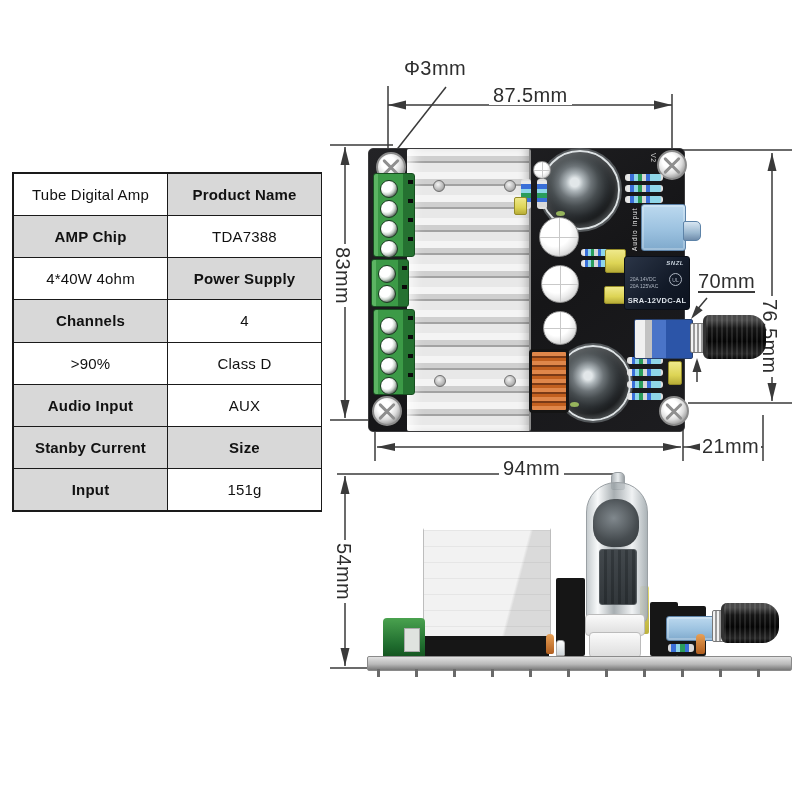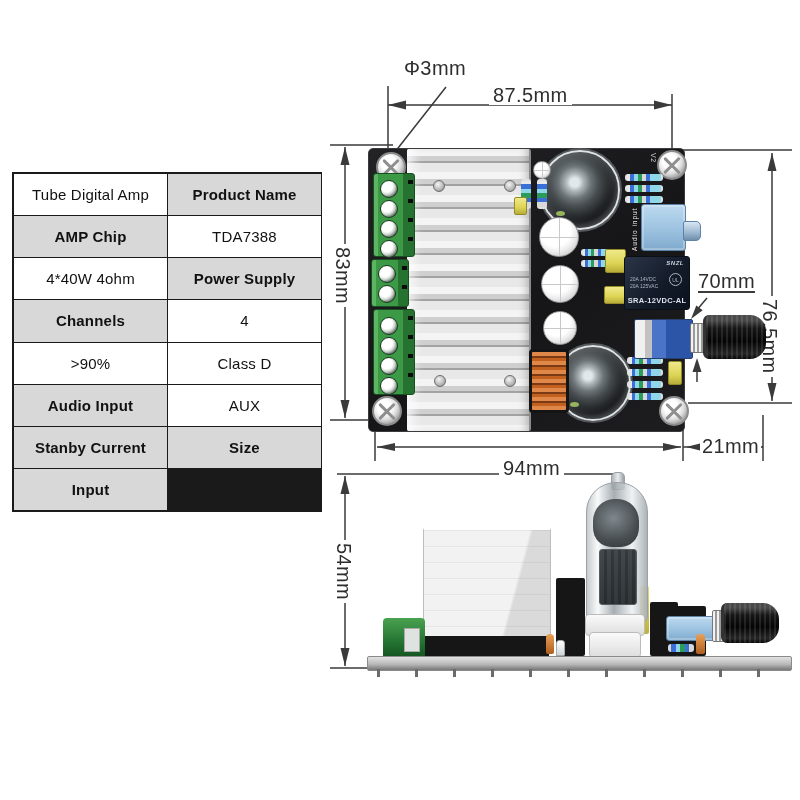--- a/index.html
+++ b/index.html
@@ -108,20 +108,21 @@
     <div class="cell lbl">Power Supply</div>
     <div class="cell lbl">Channels</div>
     <div class="cell">4</div>
     <div class="cell">&gt;90%</div>
     <div class="cell">Class D</div>
     <div class="cell lbl">Audio Input</div>
     <div class="cell">AUX</div>
     <div class="cell lbl">Stanby Current</div>
     <div class="cell lbl">Size</div>
     <div class="cell lbl">Input</div>
+    <div class="cell">151g</div>
   </div>
 
   <svg class="dimsvg" width="800" height="800">
     <g stroke="#3a3a3a" stroke-width="1.5" fill="none">
 
       <line x1="388" y1="86" x2="388" y2="152"></line>
       <line x1="672" y1="94" x2="672" y2="150"></line>
       <line x1="388" y1="105" x2="672" y2="105"></line>
 
       <line x1="446" y1="87" x2="391" y2="157"></line>

